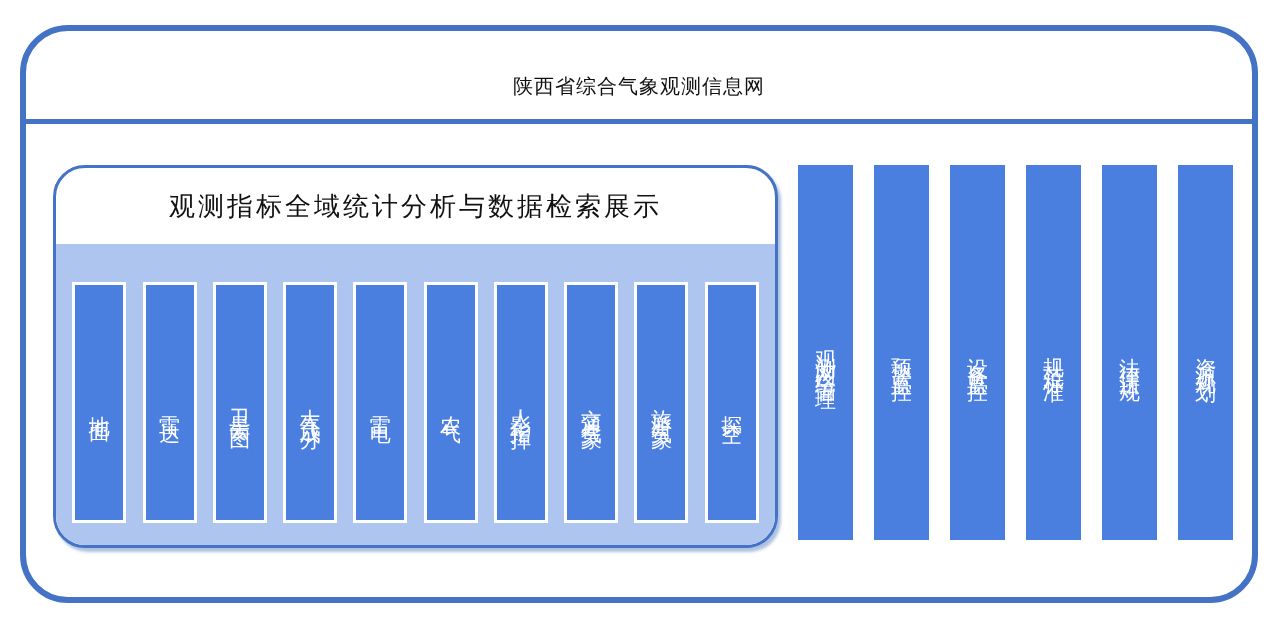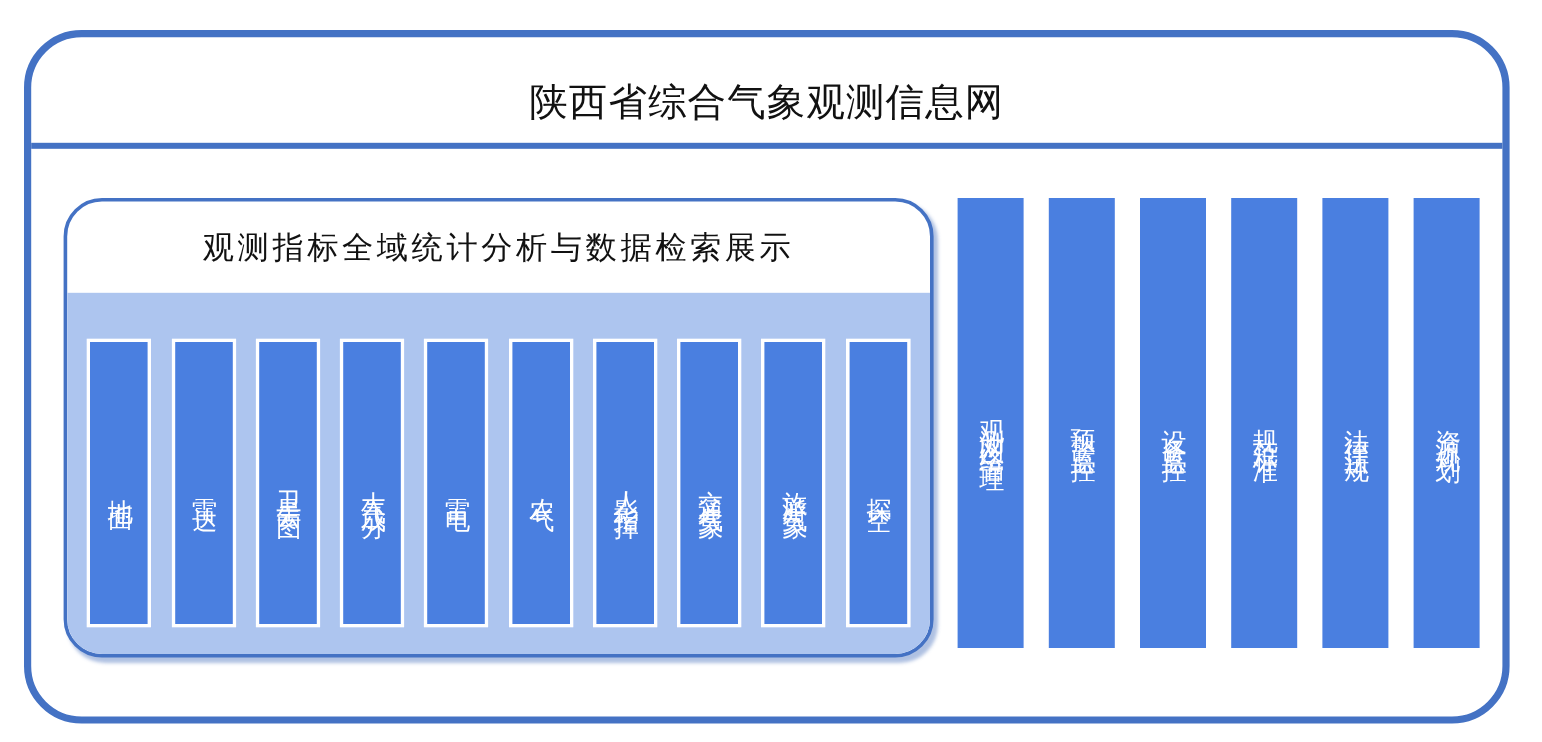--- a/index.html
+++ b/index.html
@@ -21,21 +21,21 @@
     width:1238px; height:578px;
     border:6px solid var(--frame-blue);
     border-radius:48px;
     background:#ffffff;
   }
   .main-title{
     position:absolute;
     left:0; top:0; right:0;
     height:110px;
     display:flex; align-items:center; justify-content:center;
-    font-size:32px;
+    font-size:20px;
     color:#111111;
     letter-spacing:1px;
     font-weight:500;
   }
   .title-divider{
     position:absolute;
     left:0; right:0; top:88px;
     height:5px;
     background:var(--frame-blue);
   }

